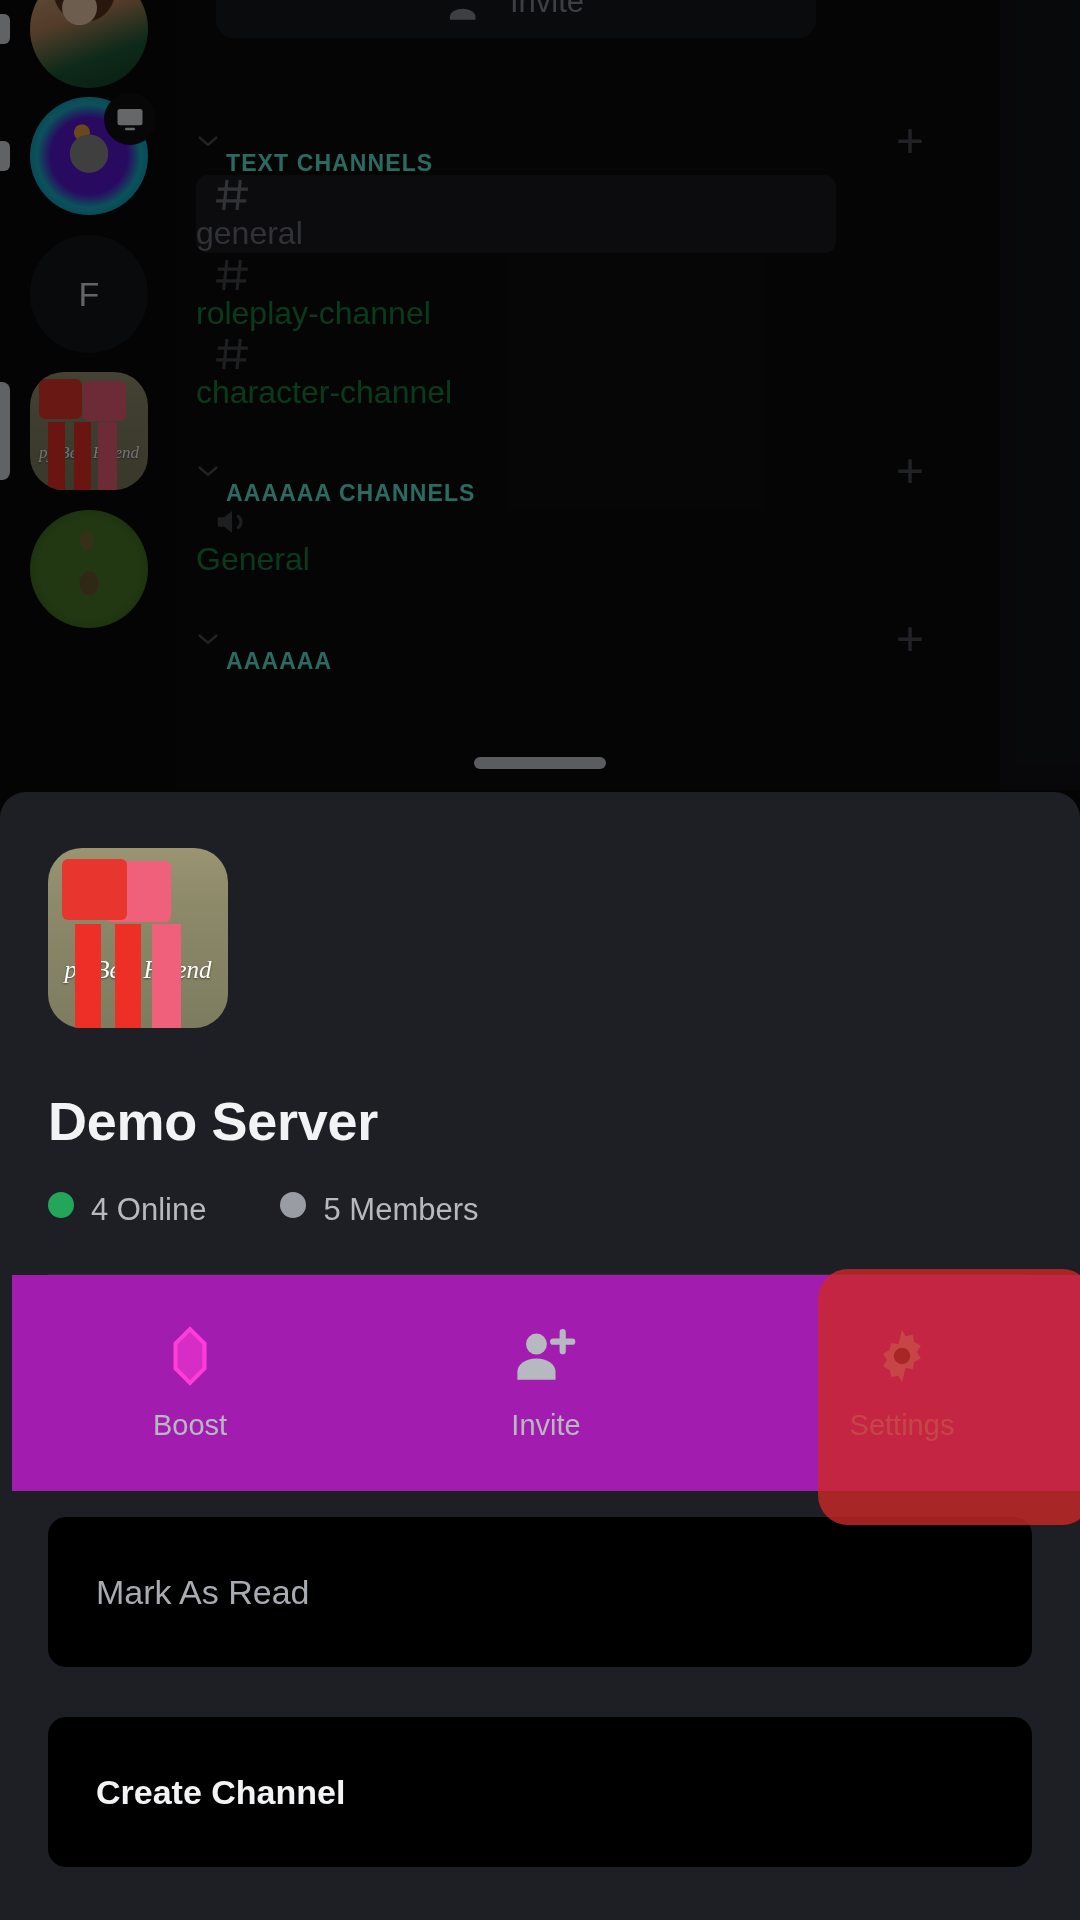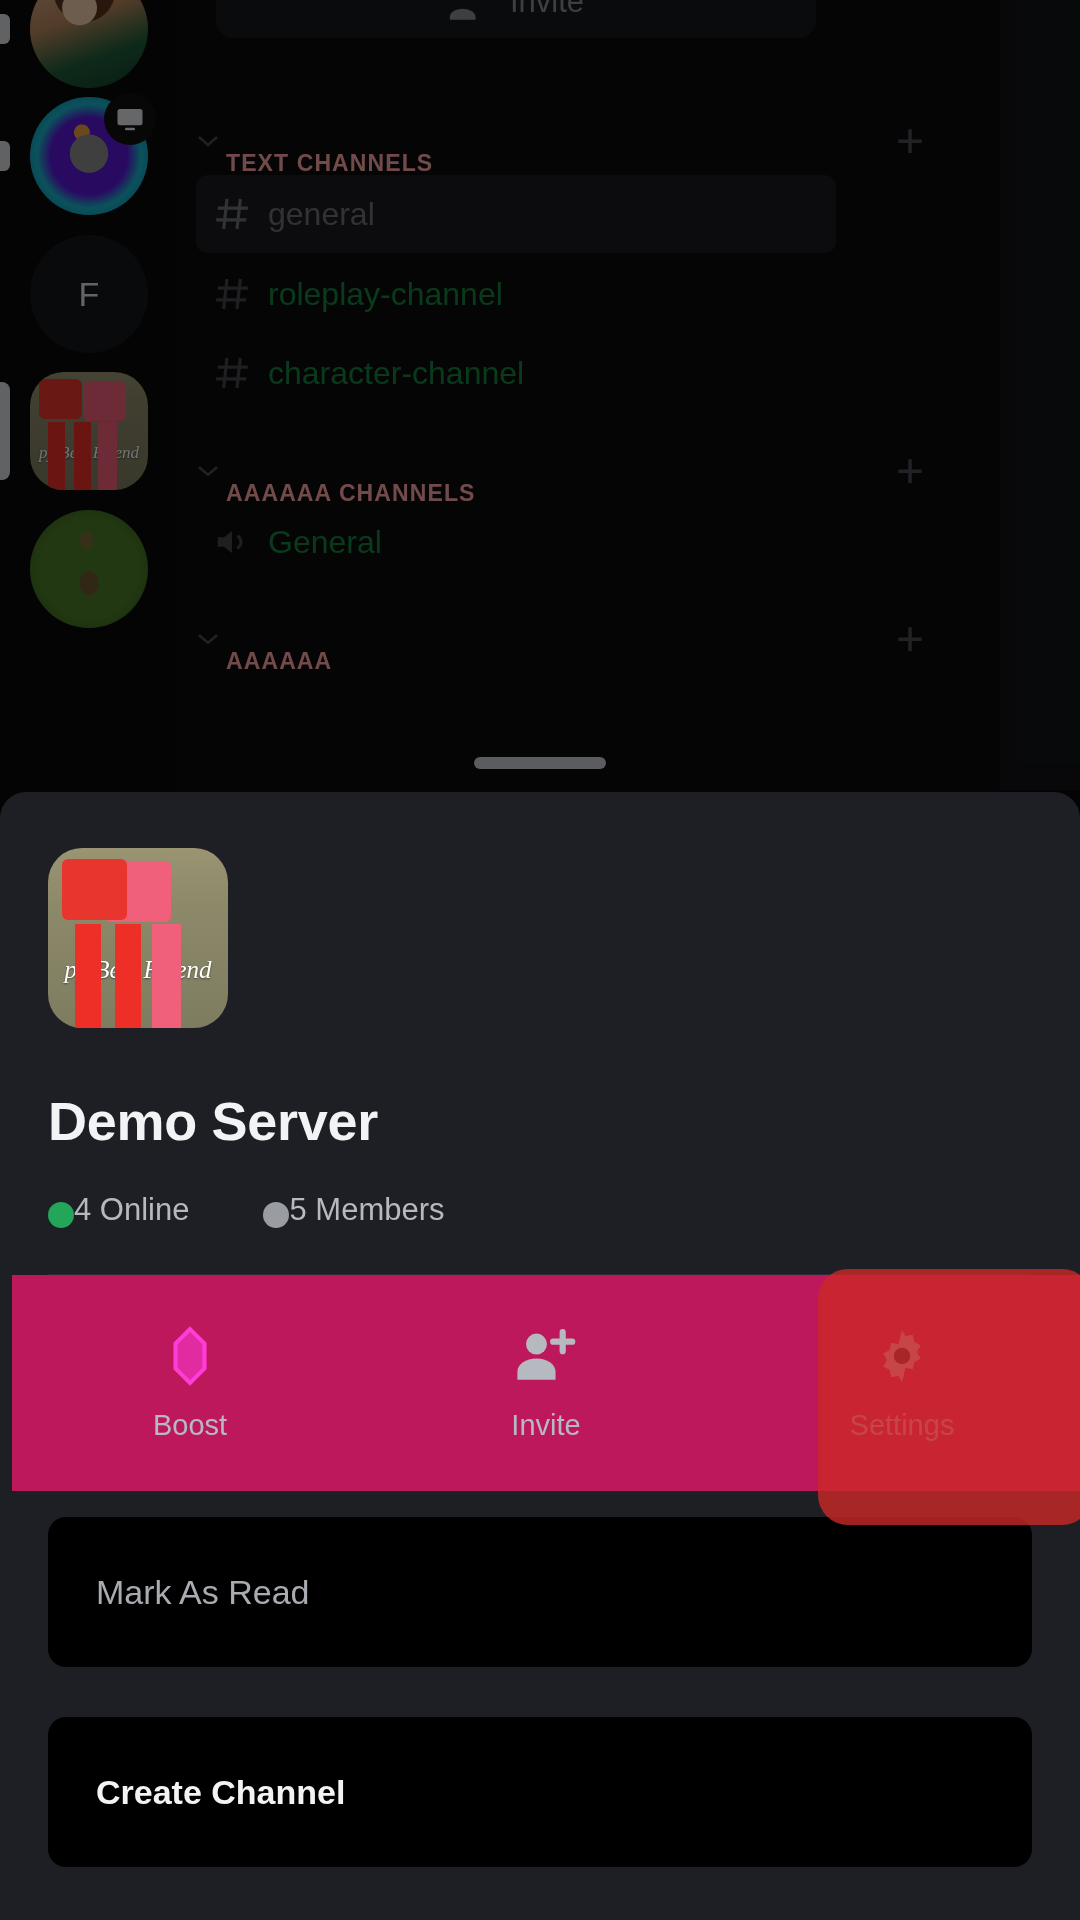--- a/index.html
+++ b/index.html
@@ -103,32 +103,32 @@
   }
   .invite-card .ico { width:44px; height:30px; }
   .invite-card .lbl { color:#8b8d93; font-size:31px; font-weight:500; }
 
   .cat-row {
     position:absolute; left:14px; width:810px; height:48px;
     display:flex; align-items:center;
   }
   .cat-chev { width:36px; display:flex; justify-content:center; }
   .cat-name {
-    color:#fca5a5; font-size:23px; font-weight:700;
+    color:#5eead4; font-size:23px; font-weight:700;
     letter-spacing:1.1px;
     margin-top:44px;
   }
   .cat-plus {
     position:absolute; right:76px; color:#4b4d53;
     font-size:48px; font-weight:300; line-height:1;
   }
 
   .ch-row {
     position:absolute; left:20px; width:640px; height:78px;
-    display:flex; align-items:center; border-radius:12px;
+    display:flex; align-items:flex-start; border-radius:12px;flex-direction:column;
   }
   .ch-row.active { background:#1b1c21; }
   .ch-ico { width:72px; display:flex; justify-content:center; align-items:center; }
   .ch-name { color:#15803d; font-size:32px; font-weight:400; }
   .ch-row.active .ch-name { color:#6e7076; }
 
   .drag-handle {
     position:absolute; left:50%; top:757px; transform:translateX(-50%);
     width:132px; height:12px; background:#c7ccd4; border-radius:6px; z-index:40;
   }
@@ -140,32 +140,32 @@
   }
   .sheet-head { padding:56px 52px 0 48px; }
   .sheet-icon {
     width:180px; height:180px; border-radius:34px; overflow:hidden;
   }
   .sheet-title {
     margin-top:62px; color:#f2f3f5;
     font-size:54px; font-weight:700; letter-spacing:-0.3px;
   }
   .sheet-stats { margin-top:40px; display:flex; align-items:center; gap:74px; }
-  .stat { display:flex; align-items:flex-end; }
+  .stat { display:flex; align-items:flex-start; gap:17px; }
   .stat-dot { width:26px; height:26px; border-radius:50%; }
   .stat-txt { color:#b6b9bf; font-size:31px; font-weight:400; }
 
   .sheet-divider {
     margin-top:46px; height:1px; background:#2b2d33; width:100%;
   }
 
   
   .actions {
     position:relative; display:flex; height:216px;
-    background:#be185d;
+    background:#a21caf;
     margin-left:12px;
   }
   .action {
     flex:1; display:flex; flex-direction:column;
     align-items:center; justify-content:center; gap:22px;
     position:relative;
   }
   .action-ico { height:62px; display:flex; align-items:center; }
   .action-lbl { color:#b6b9bf; font-size:29px; font-weight:400; }
 

